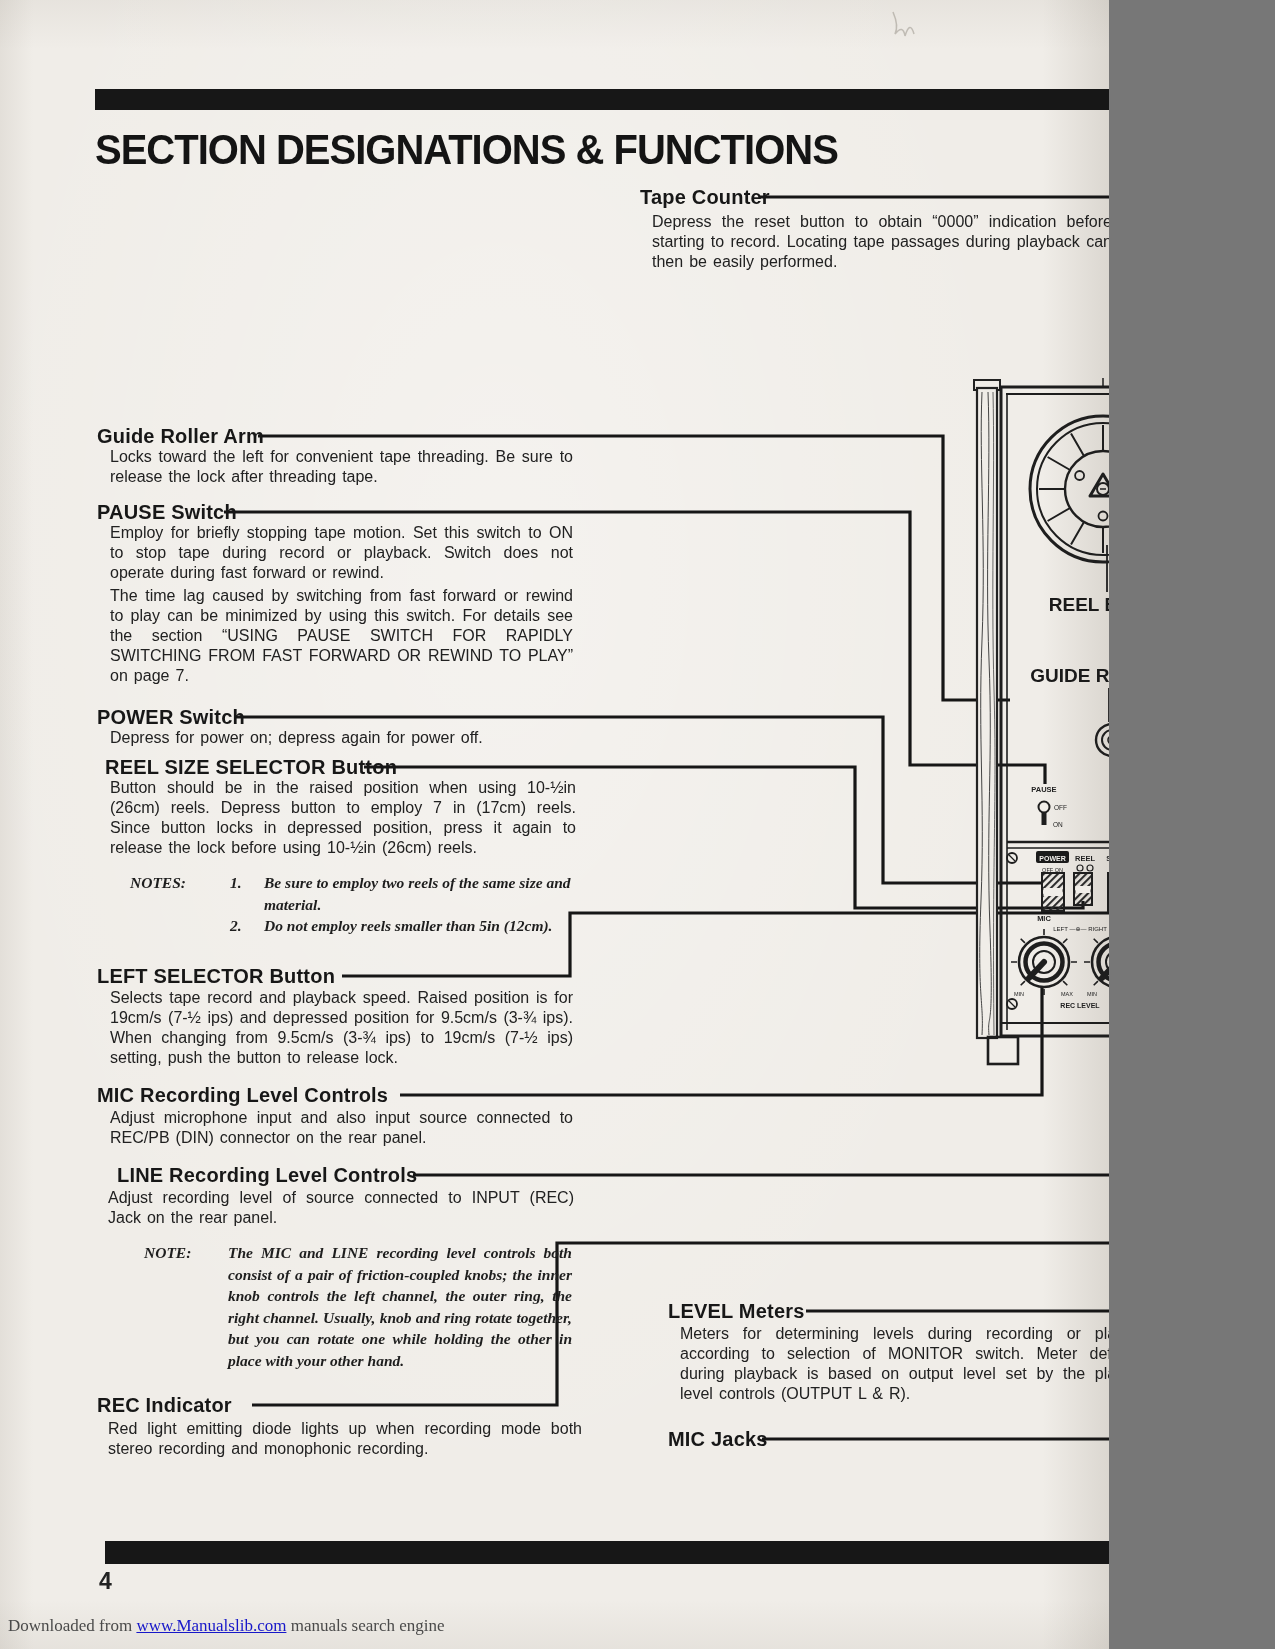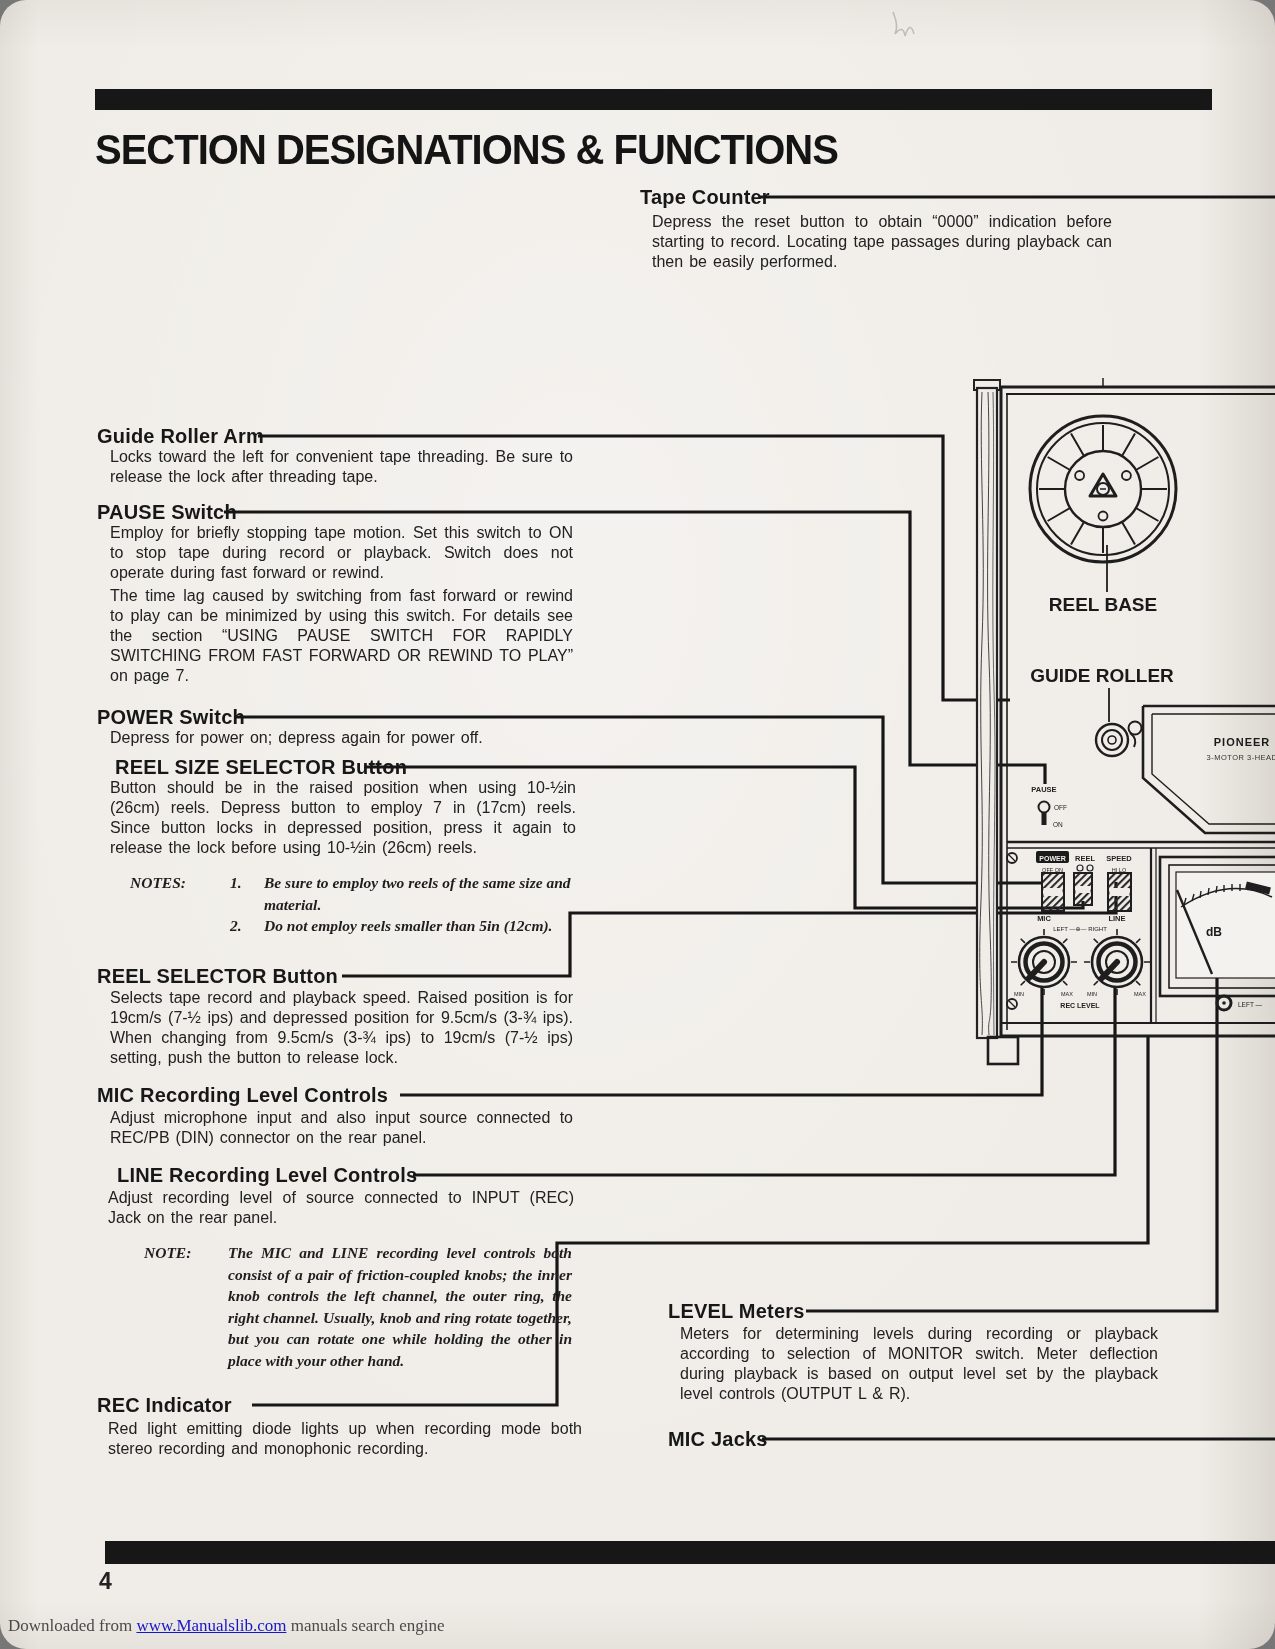--- a/index.html
+++ b/index.html
@@ -1,22 +1,22 @@
 <!DOCTYPE html>
 <html><head>
 <meta charset="utf-8">
 <style>
   html,body{margin:0;padding:0;background:#777;}
-  .page{position:relative;width:1275px;height:1649px;overflow:hidden;
+  .page{position:relative;width:1109px;height:1649px;overflow:hidden;
     font-family:"Liberation Sans",sans-serif;
     background:
       radial-gradient(ellipse at 45% 35%, rgba(255,255,255,.30), rgba(255,255,255,0) 62%),
       linear-gradient(90deg, rgba(110,100,85,.10) 0%, rgba(110,100,85,0) 3%, rgba(110,100,85,0) 94%, rgba(110,100,85,.16) 100%),
       linear-gradient(180deg, rgba(110,100,85,.07) 0%, rgba(110,100,85,0) 3%, rgba(110,100,85,0) 97%, rgba(110,100,85,.08) 100%),
-      #f0ede8; border-radius: 26px;}
+      #f0ede8;}
   .bar{position:absolute;background:#171717;}
   .title{position:absolute;font-weight:700;font-size:40px;letter-spacing:-1px;color:#141414;transform:scaleY(1.05);transform-origin:left top;white-space:nowrap;}
   .h{position:absolute;font-weight:700;font-size:20px;color:#171717;letter-spacing:.2px;white-space:nowrap;}
   .p{position:absolute;font-size:16px;line-height:20px;color:#212121;text-align:justify;word-spacing:1.6px;}
   .noteblk{position:absolute;display:flex;font-family:"Liberation Serif",serif;font-style:italic;font-weight:700;font-size:15.5px;line-height:21.5px;color:#1e1e1e;gap:18px;}
   .noteblk .lbl{flex:0 0 auto;}
   svg.overlay{position:absolute;left:0;top:0;pointer-events:none;}
   .pgnum{position:absolute;font-weight:700;font-size:23px;color:#222;}
   .webfooter{position:absolute;font-family:"Liberation Serif",serif;font-size:17px;color:#4a4a4a;white-space:nowrap;}
   .webfooter a{color:#1717c9;text-decoration:underline;}
@@ -182,38 +182,38 @@
   <div class="h" style="left:97px;top:425px;">Guide Roller Arm</div>
   <div class="p" style="left:110px;top:447px;width:463px;">Locks toward the left for convenient tape threading. Be sure to release the lock after threading tape.</div>
 
   <div class="h" style="left:97px;top:501px;">PAUSE Switch</div>
   <div class="p" style="left:110px;top:523px;width:463px;">Employ for briefly stopping tape motion. Set this switch to ON to stop tape during record or playback. Switch does not operate during fast forward or rewind.</div>
   <div class="p" style="left:110px;top:586px;width:463px;">The time lag caused by switching from fast forward or rewind to play can be minimized by using this switch. For details see the section “USING PAUSE SWITCH FOR RAPIDLY SWITCHING FROM FAST FORWARD OR REWIND TO PLAY” on page 7.</div>
 
   <div class="h" style="left:97px;top:706px;">POWER Switch</div>
   <div class="p" style="left:110px;top:728px;width:463px;">Depress for power on; depress again for power off.</div>
 
-  <div class="h" style="left:115px;top:756px;">REEL SIZE SELECTOR Button</div>
+  <div class="h" style="left:105px;top:756px;">REEL SIZE SELECTOR Button</div>
   <div class="p" style="left:110px;top:778px;width:466px;">Button should be in the raised position when using 10-½in (26cm) reels. Depress button to employ 7 in (17cm) reels. Since button locks in depressed position, press it again to release the lock before using 10-½in (26cm) reels.</div>
 
   <div class="noteblk" style="left:130px;top:872px;width:450px;">
     <div class="lbl" style="width:82px;">NOTES:</div>
     <div style="width:368px;">
       <div style="display:flex;">
         <div style="width:34px;">1.</div>
         <div style="width:322px;">Be sure to employ two reels of the same size and material.</div>
       </div>
       <div style="display:flex;">
         <div style="width:34px;">2.</div>
         <div style="width:322px;">Do not employ reels smaller than 5in (12cm).</div>
       </div>
     </div>
   </div>
 
-  <div class="h" style="left:97px;top:965px;">REEL SELECTOR Button</div>
+  <div class="h" style="left:97px;top:965px;">LEFT SELECTOR Button</div>
   <div class="p" style="left:110px;top:988px;width:463px;">Selects tape record and playback speed. Raised position is for 19cm/s (7-½ ips) and depressed position for 9.5cm/s (3-¾ ips). When changing from 9.5cm/s (3-¾ ips) to 19cm/s (7-½ ips) setting, push the button to release lock.</div>
 
   <div class="h" style="left:97px;top:1084px;">MIC Recording Level Controls</div>
   <div class="p" style="left:110px;top:1108px;width:463px;">Adjust microphone input and also input source connected to REC/PB (DIN) connector on the rear panel.</div>
 
   <div class="h" style="left:97px;top:1164px;margin-left:20px;">LINE Recording Level Controls</div>
   <div class="p" style="left:108px;top:1188px;width:466px;">Adjust recording level of source connected to INPUT (REC) Jack on the rear panel.</div>
 
   <div class="noteblk" style="left:144px;top:1242px;width:428px;">
     <div class="lbl" style="width:66px;">NOTE:</div>

